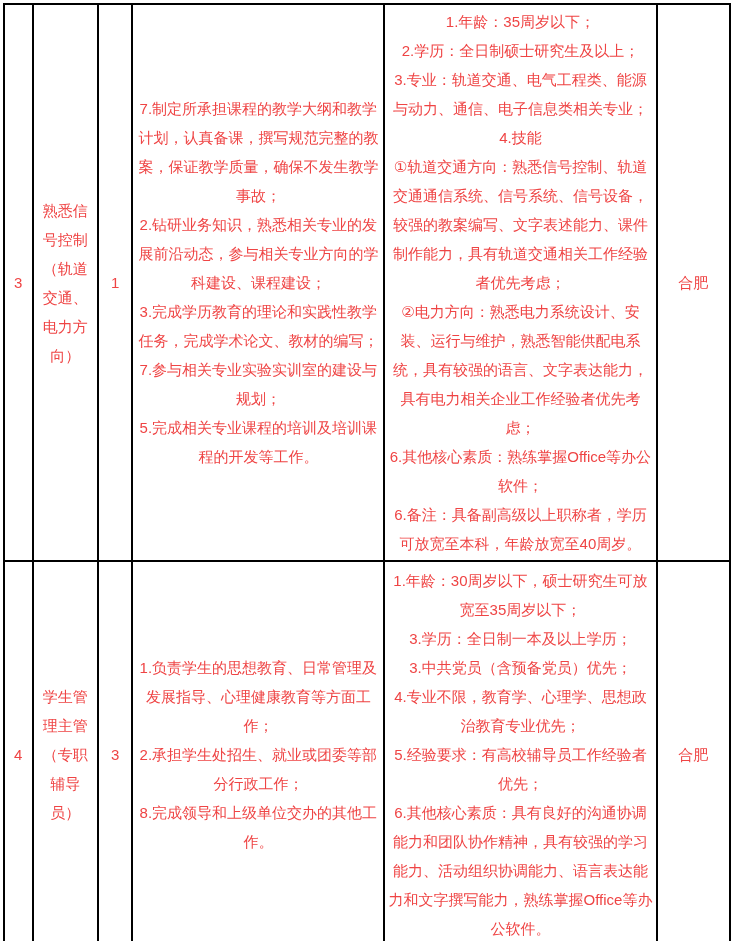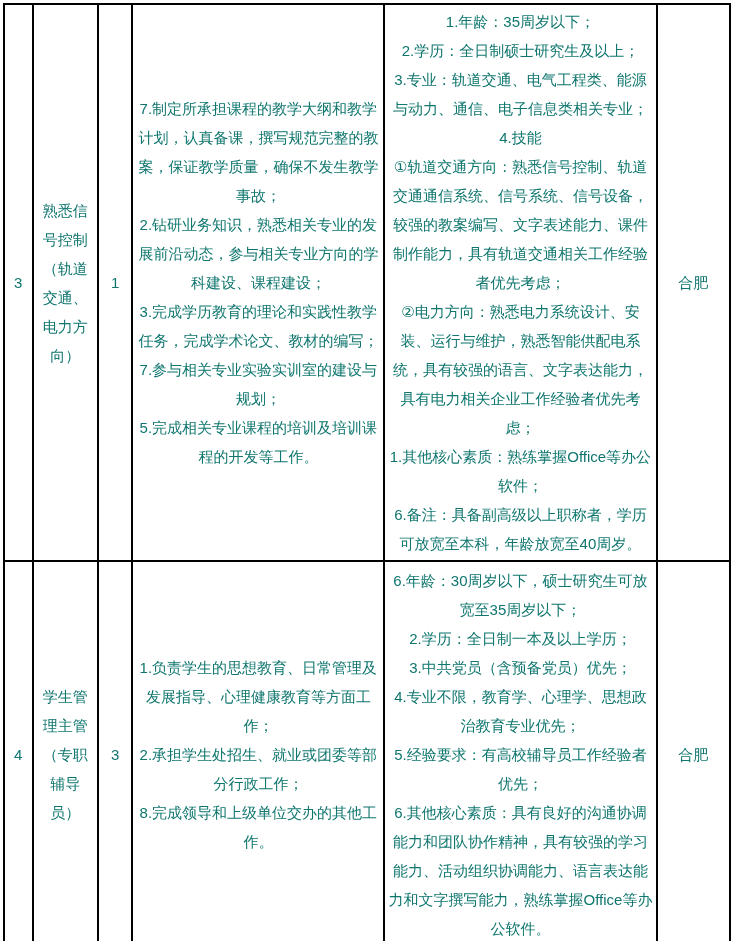--- a/index.html
+++ b/index.html
@@ -13,21 +13,21 @@
   .doc-table {
     position: absolute;
     left: 3px;
     top: 3px;
     width: 728px;
     border-collapse: collapse;
     table-layout: fixed;
   }
   .doc-table td {
     border: 2px solid #000000;
-    color: #0f766e;
+    color: #ef4444;
     font-size: 15px;
     line-height: 29px;
     text-align: center;
     vertical-align: middle;
     padding: 2px 3px;
     overflow: hidden;
     word-break: break-all;
     margin-top: 20px;
   }
   .doc-table p {
@@ -67,37 +67,37 @@
         <p>7.参与相关专业实验实训室的建设与规划；</p>
         <p>5.完成相关专业课程的培训及培训课程的开发等工作。</p>
       </td>
       <td>
         <p>1.年龄：35周岁以下；</p>
         <p>2.学历：全日制硕士研究生及以上；</p>
         <p>3.专业：轨道交通、电气工程类、能源与动力、通信、电子信息类相关专业；</p>
         <p>4.技能</p>
         <p>①轨道交通方向：熟悉信号控制、轨道交通通信系统、信号系统、信号设备，较强的教案编写、文字表述能力、课件制作能力，具有轨道交通相关工作经验者优先考虑；</p>
         <p>②电力方向：熟悉电力系统设计、安装、运行与维护，熟悉智能供配电系统，具有较强的语言、文字表达能力，具有电力相关企业工作经验者优先考虑；</p>
-        <p>1.其他核心素质：熟练掌握Office等办公软件；</p>
+        <p>6.其他核心素质：熟练掌握Office等办公软件；</p>
         <p>6.备注：具备副高级以上职称者，学历可放宽至本科，年龄放宽至40周岁。</p>
       </td>
       <td>合肥</td>
     </tr>
     <tr class="row-b">
       <td>4</td>
       <td>学生管理主管（专职辅导员）</td>
       <td>3</td>
       <td>
         <p>1.负责学生的思想教育、日常管理及发展指导、心理健康教育等方面工作；</p>
         <p>2.承担学生处招生、就业或团委等部分行政工作；</p>
         <p>8.完成领导和上级单位交办的其他工作。</p>
       </td>
       <td>
-        <p>6.年龄：30周岁以下，硕士研究生可放宽至35周岁以下；</p>
-        <p>2.学历：全日制一本及以上学历；</p>
+        <p>1.年龄：30周岁以下，硕士研究生可放宽至35周岁以下；</p>
+        <p>3.学历：全日制一本及以上学历；</p>
         <p>3.中共党员（含预备党员）优先；</p>
         <p>4.专业不限，教育学、心理学、思想政治教育专业优先；</p>
         <p>5.经验要求：有高校辅导员工作经验者优先；</p>
         <p>6.其他核心素质：具有良好的沟通协调能力和团队协作精神，具有较强的学习能力、活动组织协调能力、语言表达能力和文字撰写能力，熟练掌握Office等办公软件。</p>
       </td>
       <td>合肥</td>
     </tr>
   </tbody>
 </table>
 

